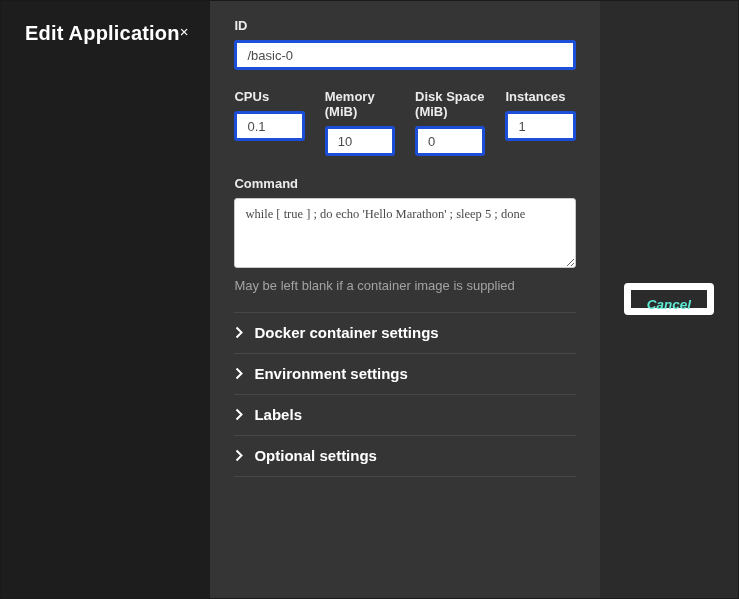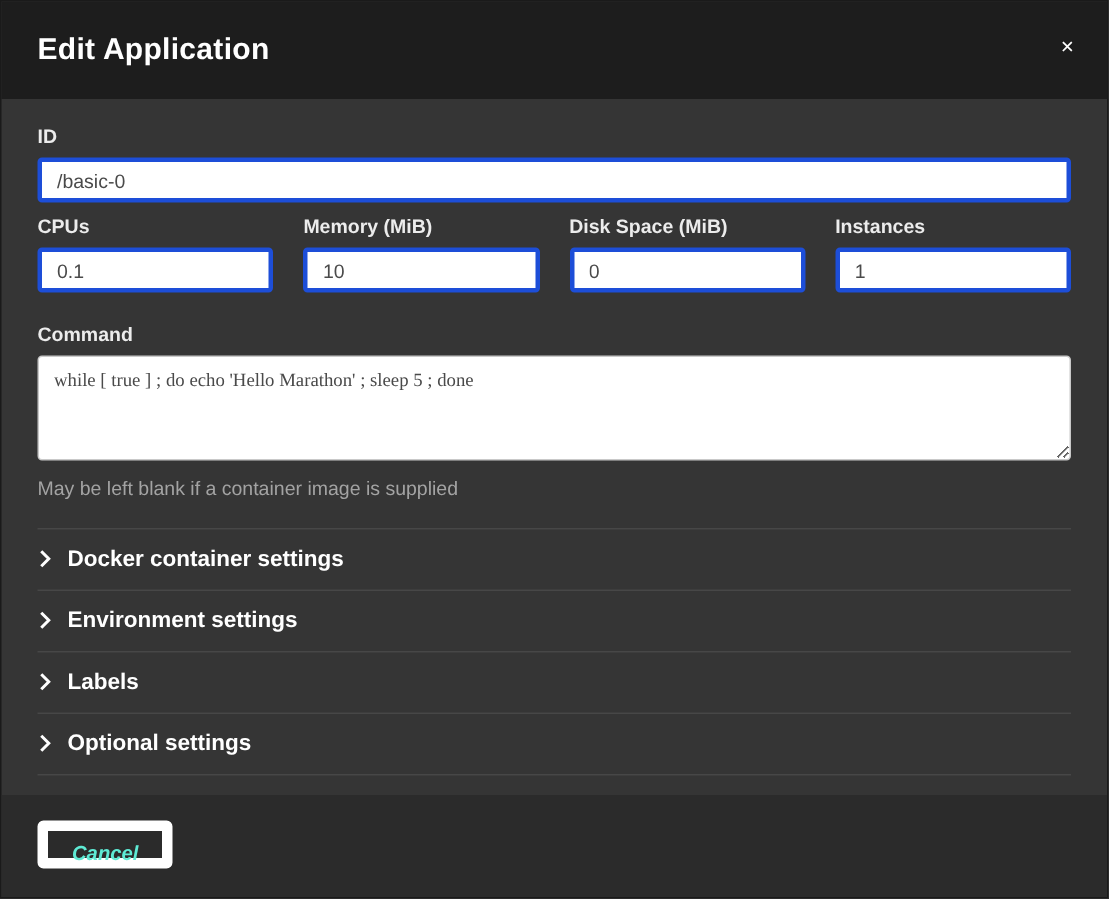--- a/index.html
+++ b/index.html
@@ -4,21 +4,21 @@
 <style>
   * { margin:0; padding:0; box-sizing:border-box; }
   html,body { width:739px; height:599px; }
   body {
     font-family:"Liberation Sans", sans-serif;
     background:#343434;
     overflow:hidden;
   }
   .modal {
     width:739px; height:599px;
-    display:flex; flex-direction:column;
+    display:flex; flex-direction:row;
     background:#353535;
     border:1px solid #1a1a1a;
   }
   
   .modal-header {
     background:#1d1d1d;
     padding:20px 22px 21px 24px;
     display:flex; justify-content:space-between; align-items:flex-start;
     flex:0 0 auto;
   }
@@ -26,21 +26,21 @@
     color:#ffffff; font-size:20px; font-weight:bold; letter-spacing:.2px;
     line-height:1.2;
   }
   .close-btn {
     background:none; border:none; color:#ffffff;
     font-size:15px; line-height:1; cursor:pointer; margin-top:3px;
     font-family:inherit;
   }
   
   .modal-body { flex:1 1 auto; padding:17px 24px 0 24px; overflow:hidden; }
-  .field-group { margin-bottom:8px; }
+  .field-group { margin-bottom:19px; }
   .field-label {
     display:block; color:#ececec; font-size:13px; font-weight:bold;
     margin-bottom:7px;
   }
   .text-input {
     width:100%; height:30px;
     background:#ffffff; border:3px solid #1d4ed8; border-radius:3px;
     padding:0 10px; font-size:13px; color:#4a4a4a;
     font-family:inherit;
   }

